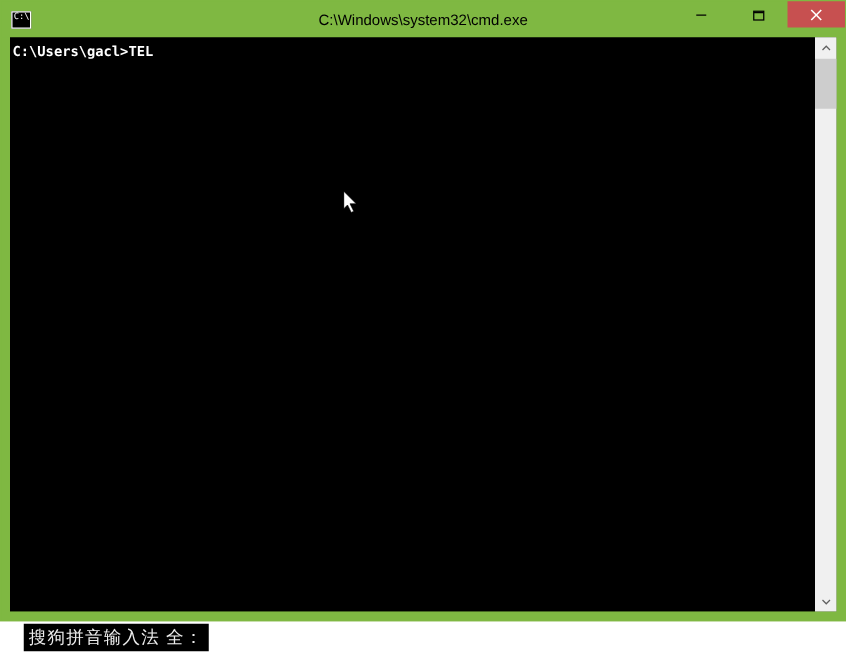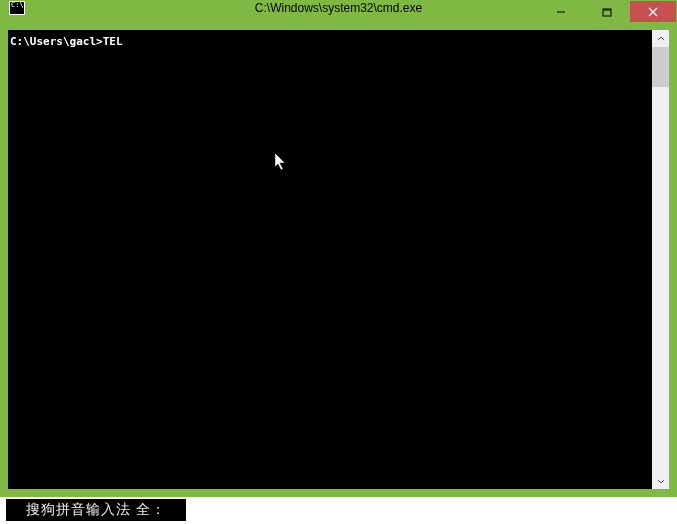--- a/index.html
+++ b/index.html
@@ -19,21 +19,21 @@
       height: 497px;
       border: 1px solid #7fb842;
       background: #7fb842;
       display: flex;
       flex-direction: column;
     }
     .titlebar {
       height: 29px;
       background: #7fb842;
       display: flex;
-      align-items: flex-start;
+      align-items: center;
       position: relative;
     }
     .app-icon {
       width: 16px;
       height: 14px;
       margin-left: 8px;
       margin-right: 6px;
       background: #000;
       border: 1px solid #fff;
       position: relative;
@@ -136,27 +136,27 @@
       background: #cdcdcd;
     }
     .cursor-arrow {
       position: absolute;
       left: 267px;
       top: 123px;
       pointer-events: none;
     }
     .ime-bar {
       position: absolute;
-      left: 6px;
+      left: 19px;
       bottom: 3px;
       background: #000;
       color: #ededed;
       font-size: 14px;
       font-family: "Microsoft YaHei", SimSun, sans-serif;
-      padding: 2px 20px;
+      padding: 2px 4px;
       letter-spacing: 1px;
     }
   </style>
 </head>
 <body>
 
 <div class="window">
   <div class="titlebar">
     <span class="app-icon"></span>
     <span class="title-text">C:\Windows\system32\cmd.exe</span>

